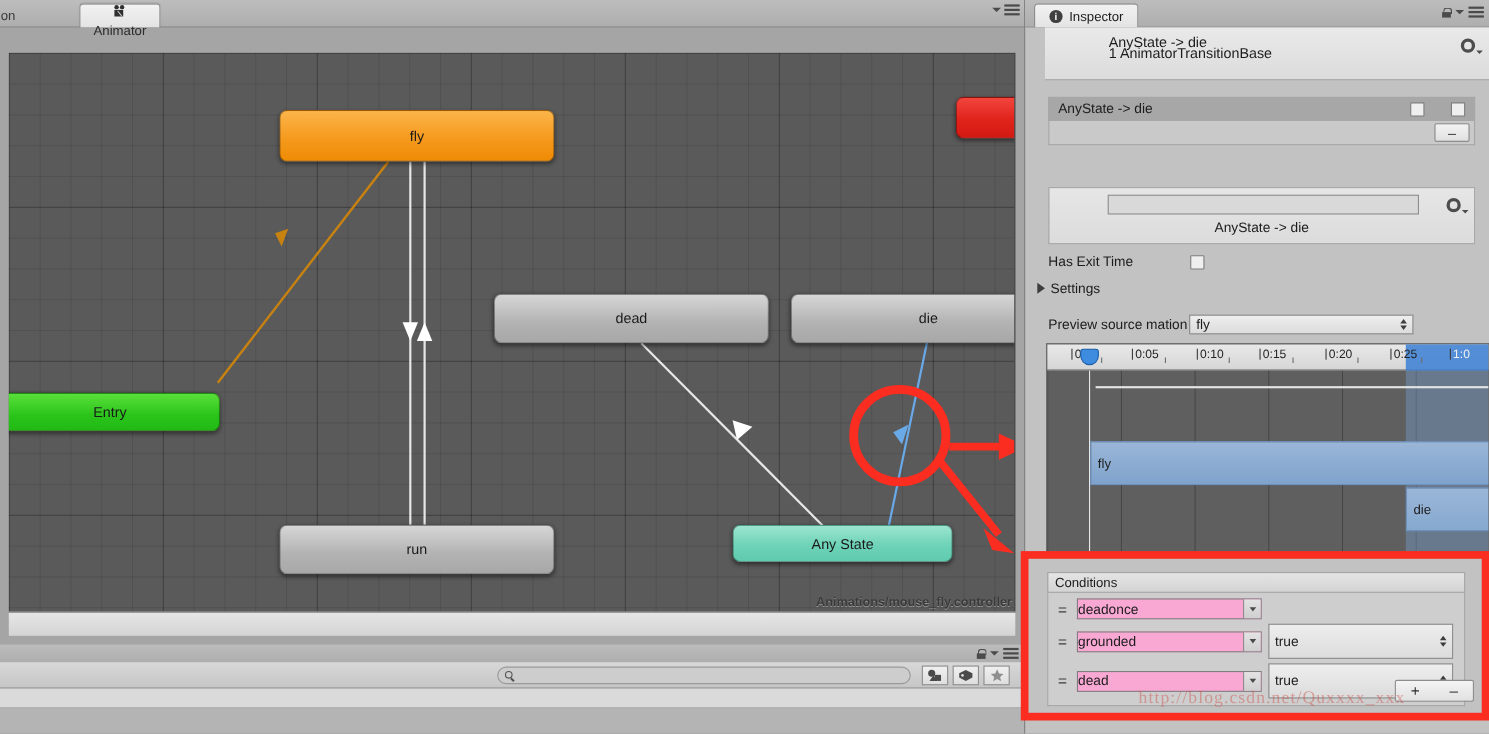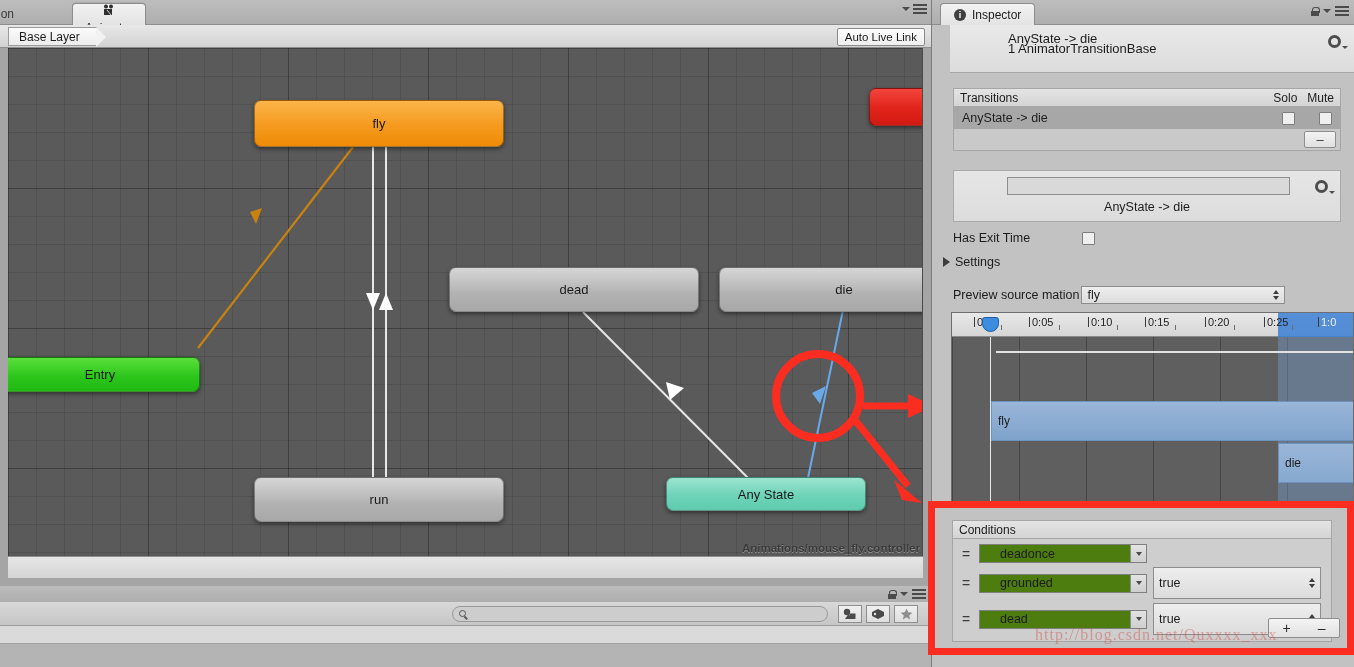--- a/index.html
+++ b/index.html
@@ -334,23 +334,23 @@
     position:absolute; left:952px; top:520px; width:390px; height:120px;
   }
   .cond-row {
     display:flex; align-items:center; gap:6px; margin-bottom:4px;
   }
   .eq-sign {
     width:14px; font-size:14px; color:#3c3c3c; line-height:1; text-align:center;
   }
   .cond-name {
     width:168px; height:19px;
-    background:#4d7c0f; border:1px solid #7f7f7f;
+    background:#f9a8d4; border:1px solid #7f7f7f;
     display:flex; align-items:center; justify-content:space-between;
-    padding:0 0 0 20px; font-size:12.5px;
+    padding:0 0 0 0; font-size:12.5px;
   }
   .cond-name .stub {
     width:16px; height:17px; margin:0; background:linear-gradient(to bottom,#e3e3e3,#cfcfcf);
     border-left:1px solid #8d8d8d; display:flex; align-items:center; justify-content:center;
   }
   .cond-val {
     width:168px; height:19px;
     background:linear-gradient(to bottom,#eeeeee,#dcdcdc); border:1px solid #8d8d8d;
     display:flex; align-items:center; justify-content:space-between;
     padding:15px 5px; font-size:12.5px;
@@ -396,28 +396,20 @@
       <div class="tabstrip-right">
         <span class="mini-caret"></span>
         <span class="burger">
             <i></i>
             <i></i>
             <i></i>
           </span>
       </div>
     </div>
 
-    <div class="layerbar">
-      <div class="breadcrumb">
-        <span>Base Layer</span>
-      </div>
-      <div class="autolivelink">
-        <span>Auto Live Link</span>
-      </div>
-    </div>
 
     <div id="graph">
       <div class="grid-s"></div>
       <div class="grid-l"></div>
 
       <svg width="915" height="508" style="position:absolute;left:0;top:0;">
 
         <line x1="345" y1="99" x2="190" y2="300" stroke="#c8820f" stroke-width="2.2"></line>
         <polygon points="242,164 254,160 248,176" fill="#c8820f"></polygon>
 
@@ -529,27 +521,20 @@
       </div>
     </div>
 
     <div class="insp-head">
       <div class="insp-title1">AnyState -&gt; die</div>
       <div class="insp-title2">1 AnimatorTransitionBase</div>
       <span class="gear" style="right:14px;top:10px;"></span>
     </div>
 
     <div class="panel" style="left:21px;top:88px;width:388px;">
-      <div class="list-head">
-        <span>Transitions</span>
-        <span class="right">
-          <span>Solo</span>
-          <span>Mute</span>
-        </span>
-      </div>
       <div class="list-row">
         <span>AnyState -&gt; die</span>
         <span style="display:flex;gap:24px;">
           <span class="cbox"></span>
           <span class="cbox"></span>
         </span>
       </div>
       <div class="list-foot">
         <span class="minus-btn">–</span>
       </div>

